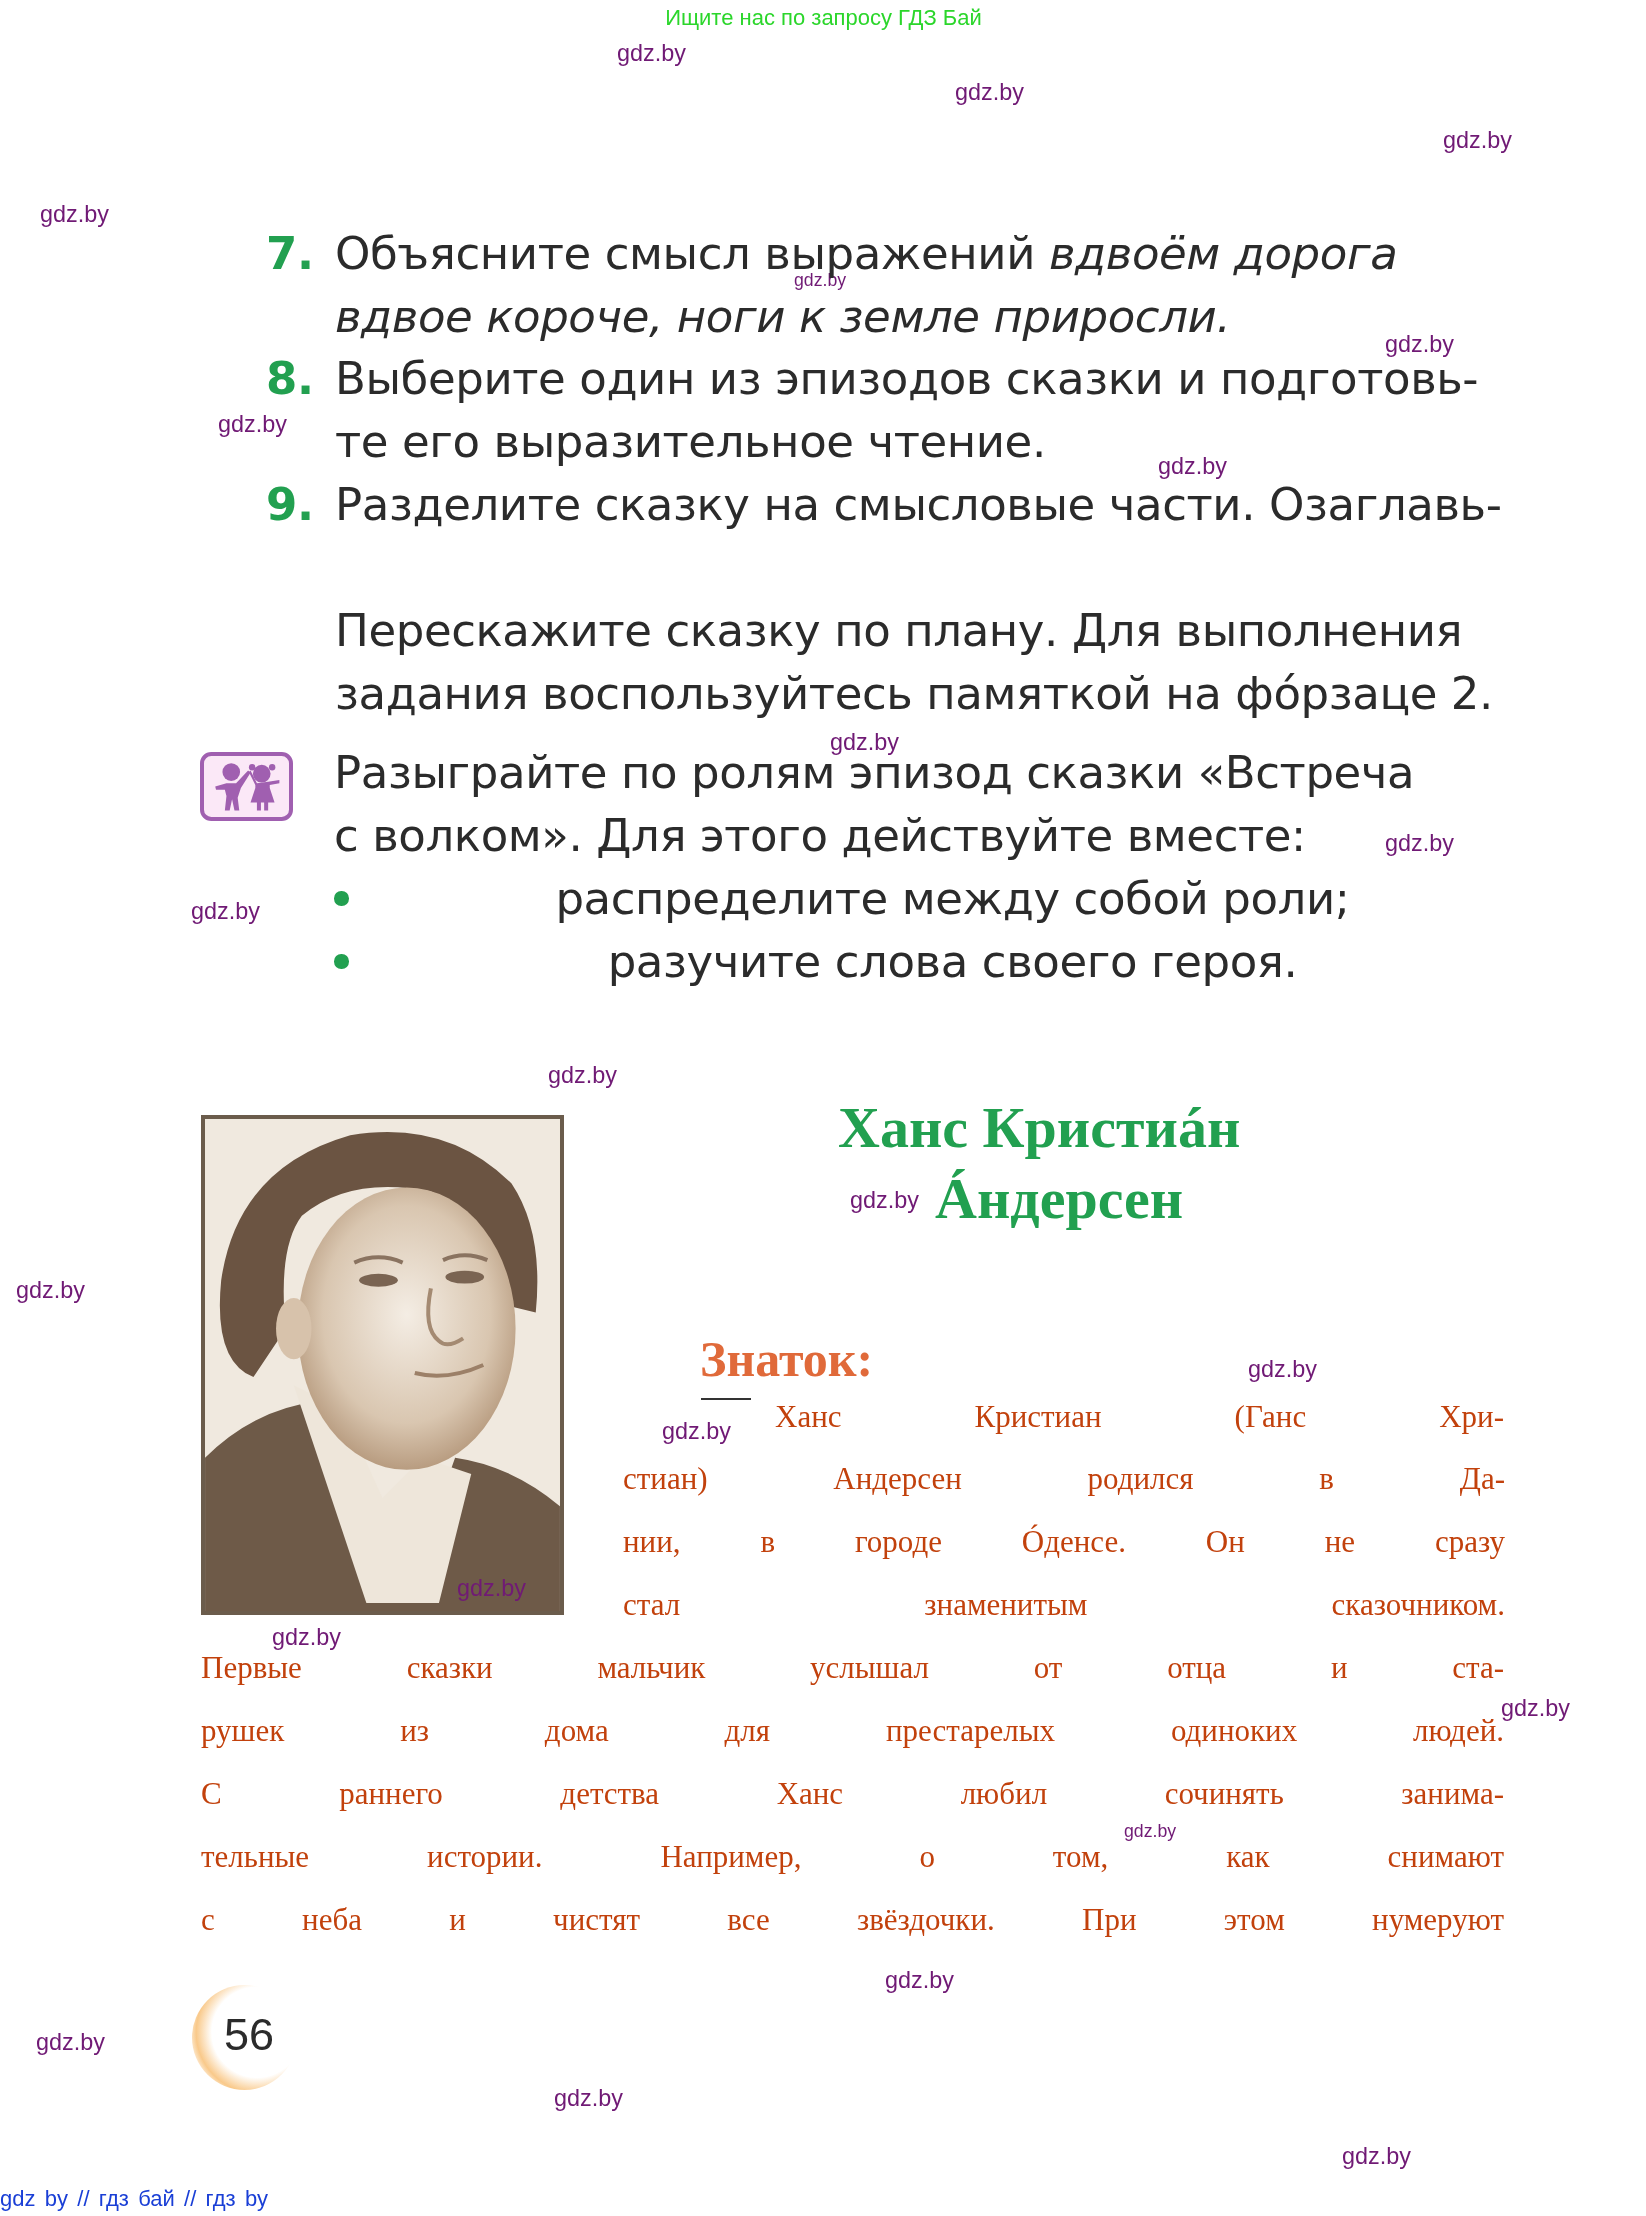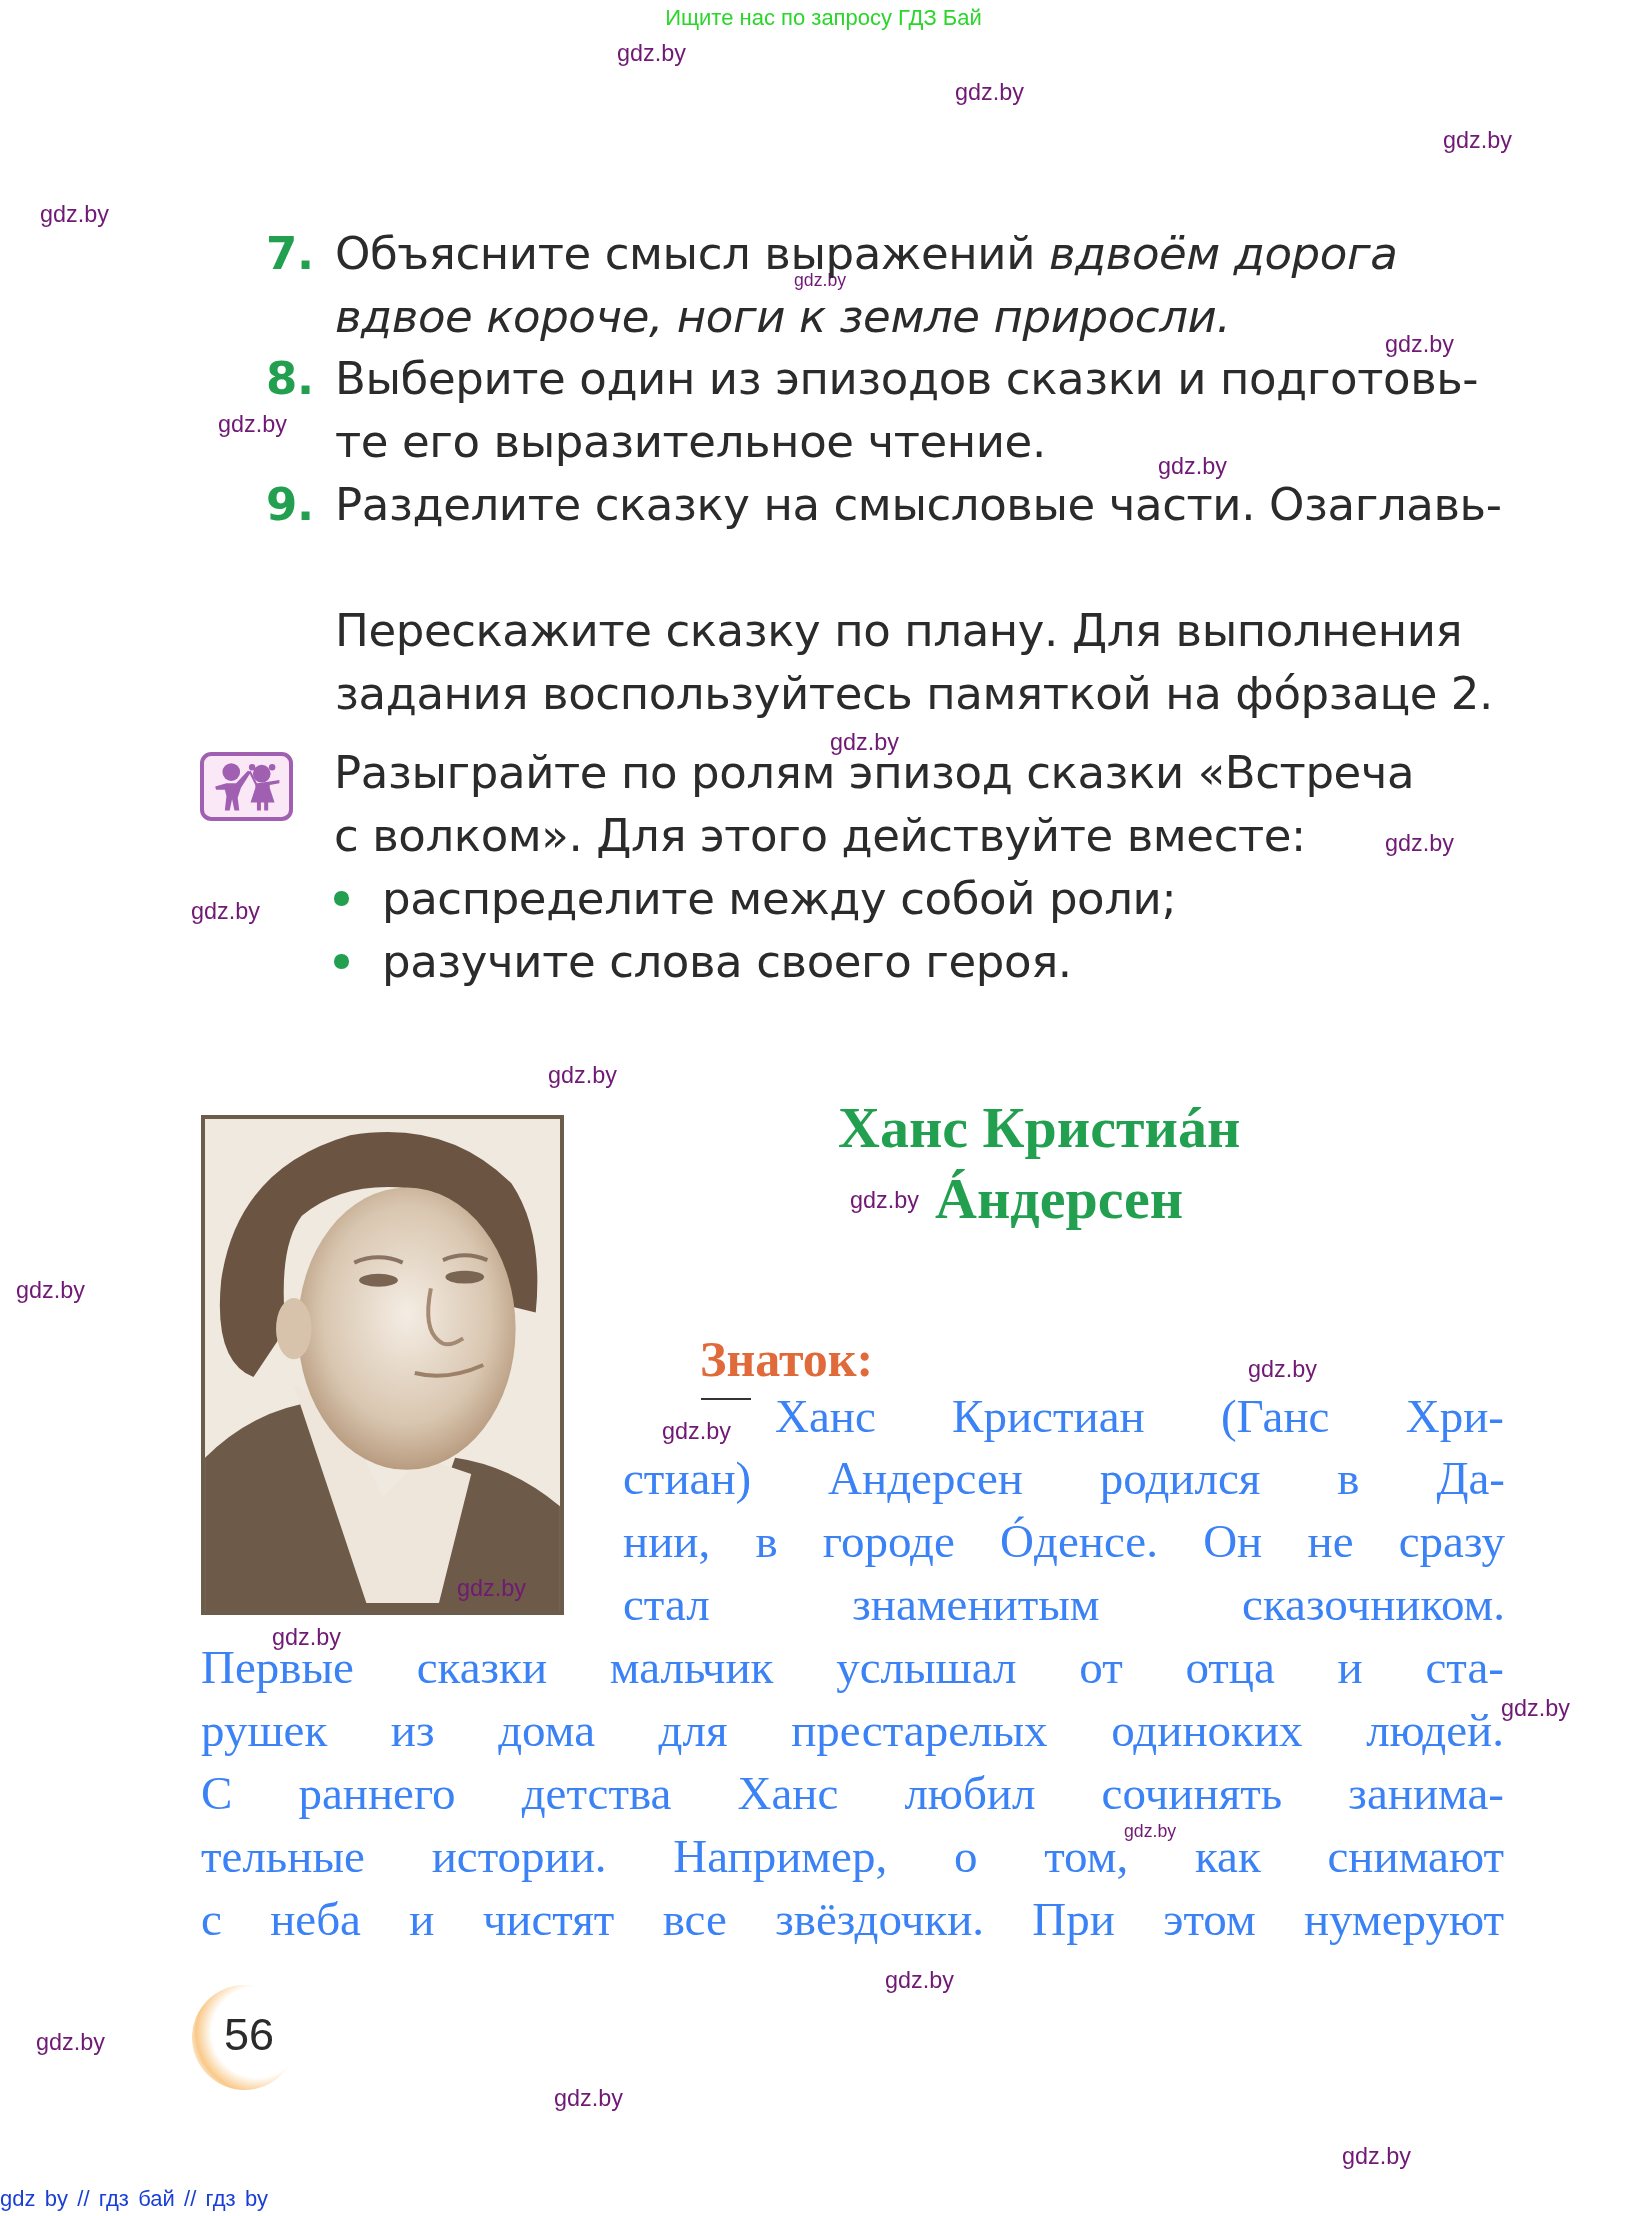--- a/index.html
+++ b/index.html
@@ -10,29 +10,29 @@
     .top-banner { position: absolute; top: 4.8px; left: 0; width: 1647px; text-align: center; font-family: "Liberation Sans", sans-serif; font-size: 22px; color: #2bd62b; }
     .bottom-banner { position: absolute; top: 2186px; left: 0; width: 1647px; text-align: left; font-family: "Liberation Sans", sans-serif; font-size: 22px; color: #1a3fd6; word-spacing: 3.2px; }
 
     .task { position: absolute; left: 266px; width: 1257px; font-family: "DejaVu Sans", sans-serif; font-size: 45px; color: #2b2b2b; line-height: 63px; letter-spacing: -0.4px; }
     .task .num { position: absolute; left: 0; top: 0; width: 66px; color: #22a050; font-weight: bold; }
     .task .txt { margin-left: 69px; display: block; text-align: justify; text-align-last: left; }
     .task .it { font-style: italic; }
 
     .group-icon { position: absolute; left: 200px; top: 752px; width: 93px; height: 69px; border: 4px solid #a05fb0; border-radius: 11.3px; background: #fbe8f7; box-sizing: border-box; }
     .roleplay { position: absolute; left: 334px; top: 741px; width: 1189px; font-family: "DejaVu Sans", sans-serif; font-size: 45px; color: #2b2b2b; line-height: 63px; letter-spacing: -0.4px; }
-    .bullet-row { position: relative; padding-left: 48px; }
+    .bullet-row { position: relative; padding-left: 48px; text-align: center; }
     .bullet-row .dot { position: absolute; left: 0; top: 24px; width: 14.5px; height: 14.5px; border-radius: 50%; background: #22a050; }
 
     .portrait { position: absolute; left: 201px; top: 1115px; width: 363px; height: 500px; border: 4px solid #6b5c4c; box-sizing: border-box; background: #efe7dc; overflow: hidden; }
 
     .author-title { position: absolute; font-family: "Liberation Serif", serif; font-weight: bold; color: #22a050; font-size: 58px; line-height: 1; white-space: nowrap; }
     .expert-label { position: absolute; left: 700px; top: 1330px; font-family: Liberation Serif, serif; font-weight: bold; color: #e06a3a; font-size: 50px; }
 
-    .bio { position: absolute; font-family: "Liberation Serif", serif; font-size: 47px; color: #3b82f6; line-height: 63px; }
+    .bio { position: absolute; font-family: "Liberation Serif", serif; font-size: 31px; color: #c2410c; line-height: 63px; }
     .bio .line { display: block; text-align: justify; text-align-last: justify; white-space: nowrap; }
 
     .page-badge { position: absolute; left: 192px; top: 1985px; width: 121px; height: 105px; }
     .page-badge .glow { position: absolute; left: 0; top: 0; width: 105px; height: 105px; border-radius: 50%; background: radial-gradient(circle at 62% 45%, #ffffff 0%, #ffffff 52%, #f9c98a 70%, rgba(255,255,255,0) 82%); }
     .page-badge .num { position: absolute; left: 32px; top: 24px; font-family: "Liberation Sans", sans-serif; font-size: 45px; color: #2b2b2b; }
   </style>
 </head>
 <body>
 
 <div class="top-banner">Ищите нас по запросу ГДЗ Бай</div>

